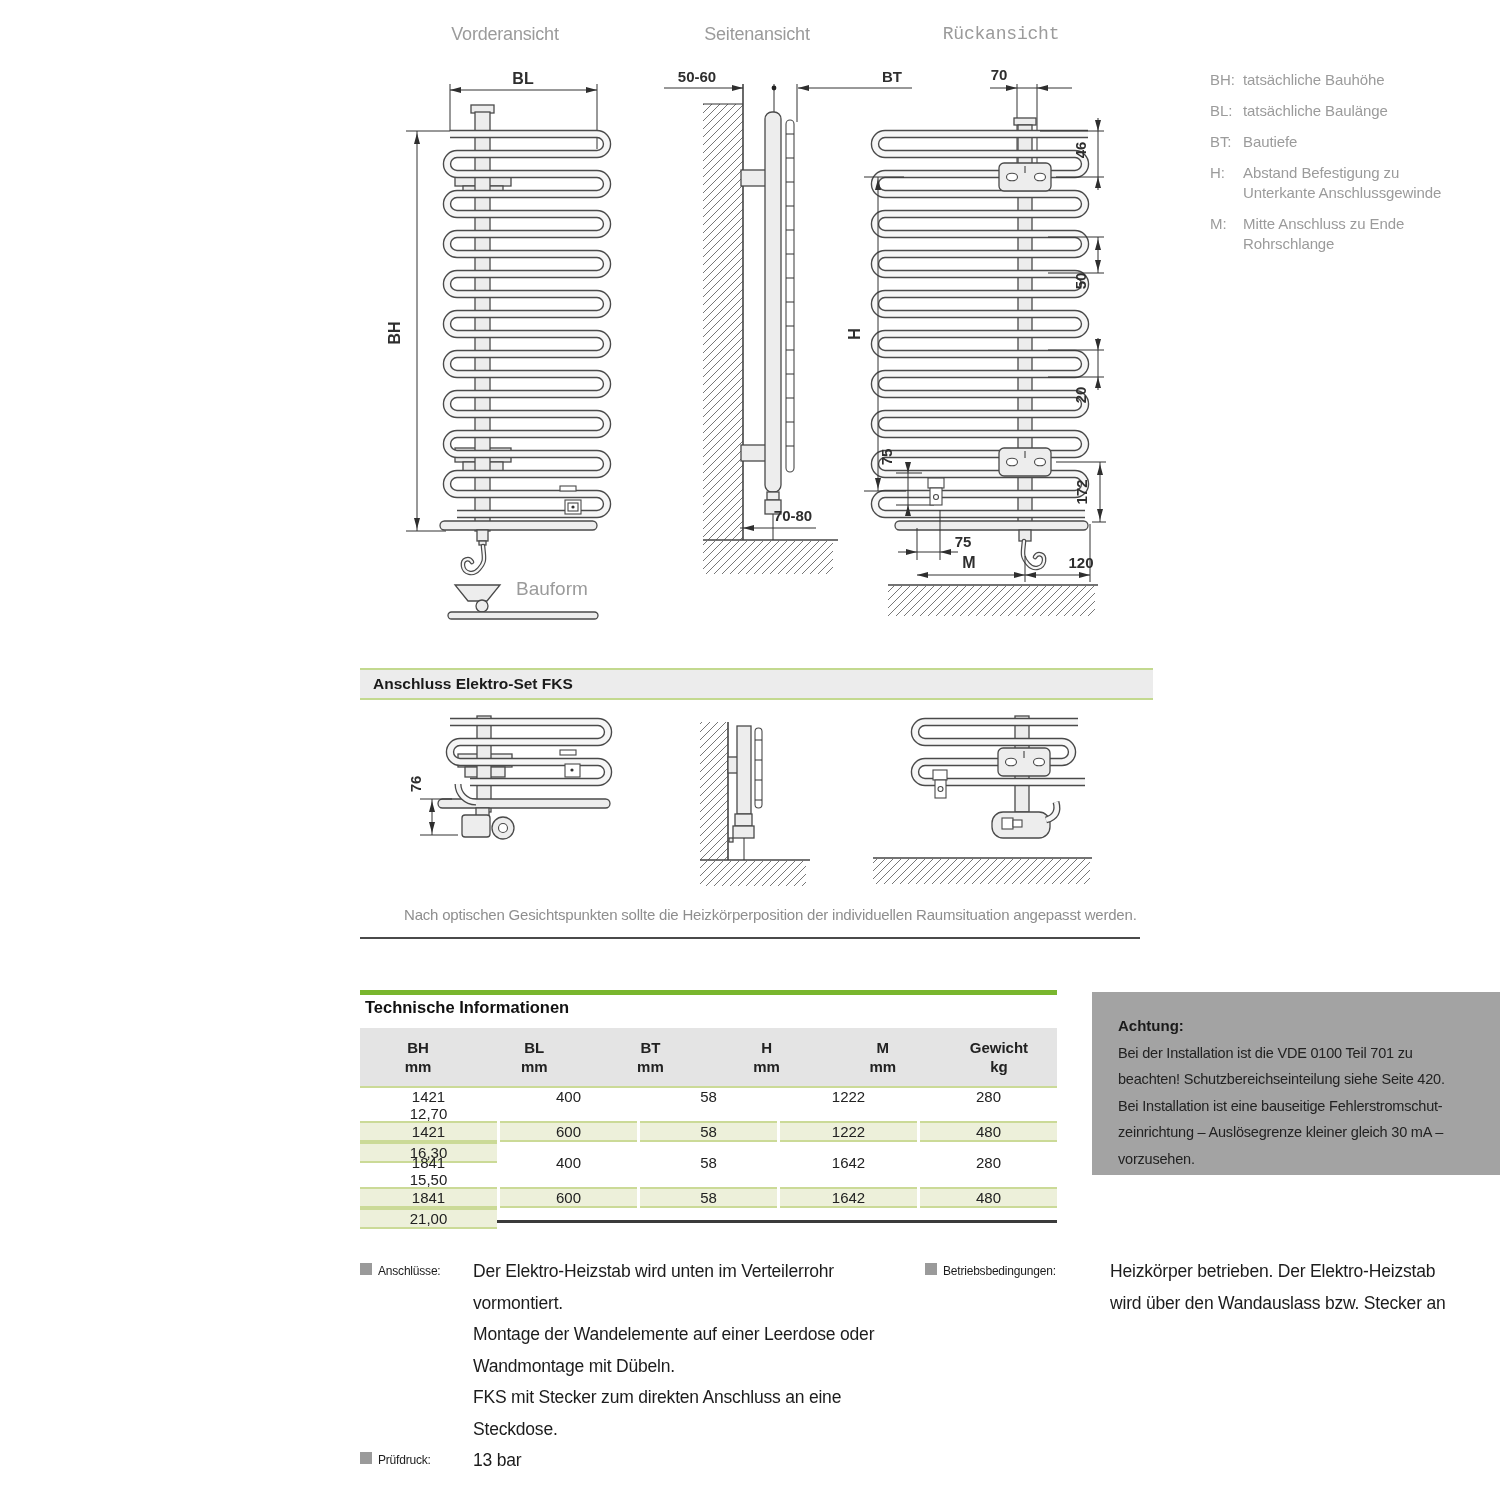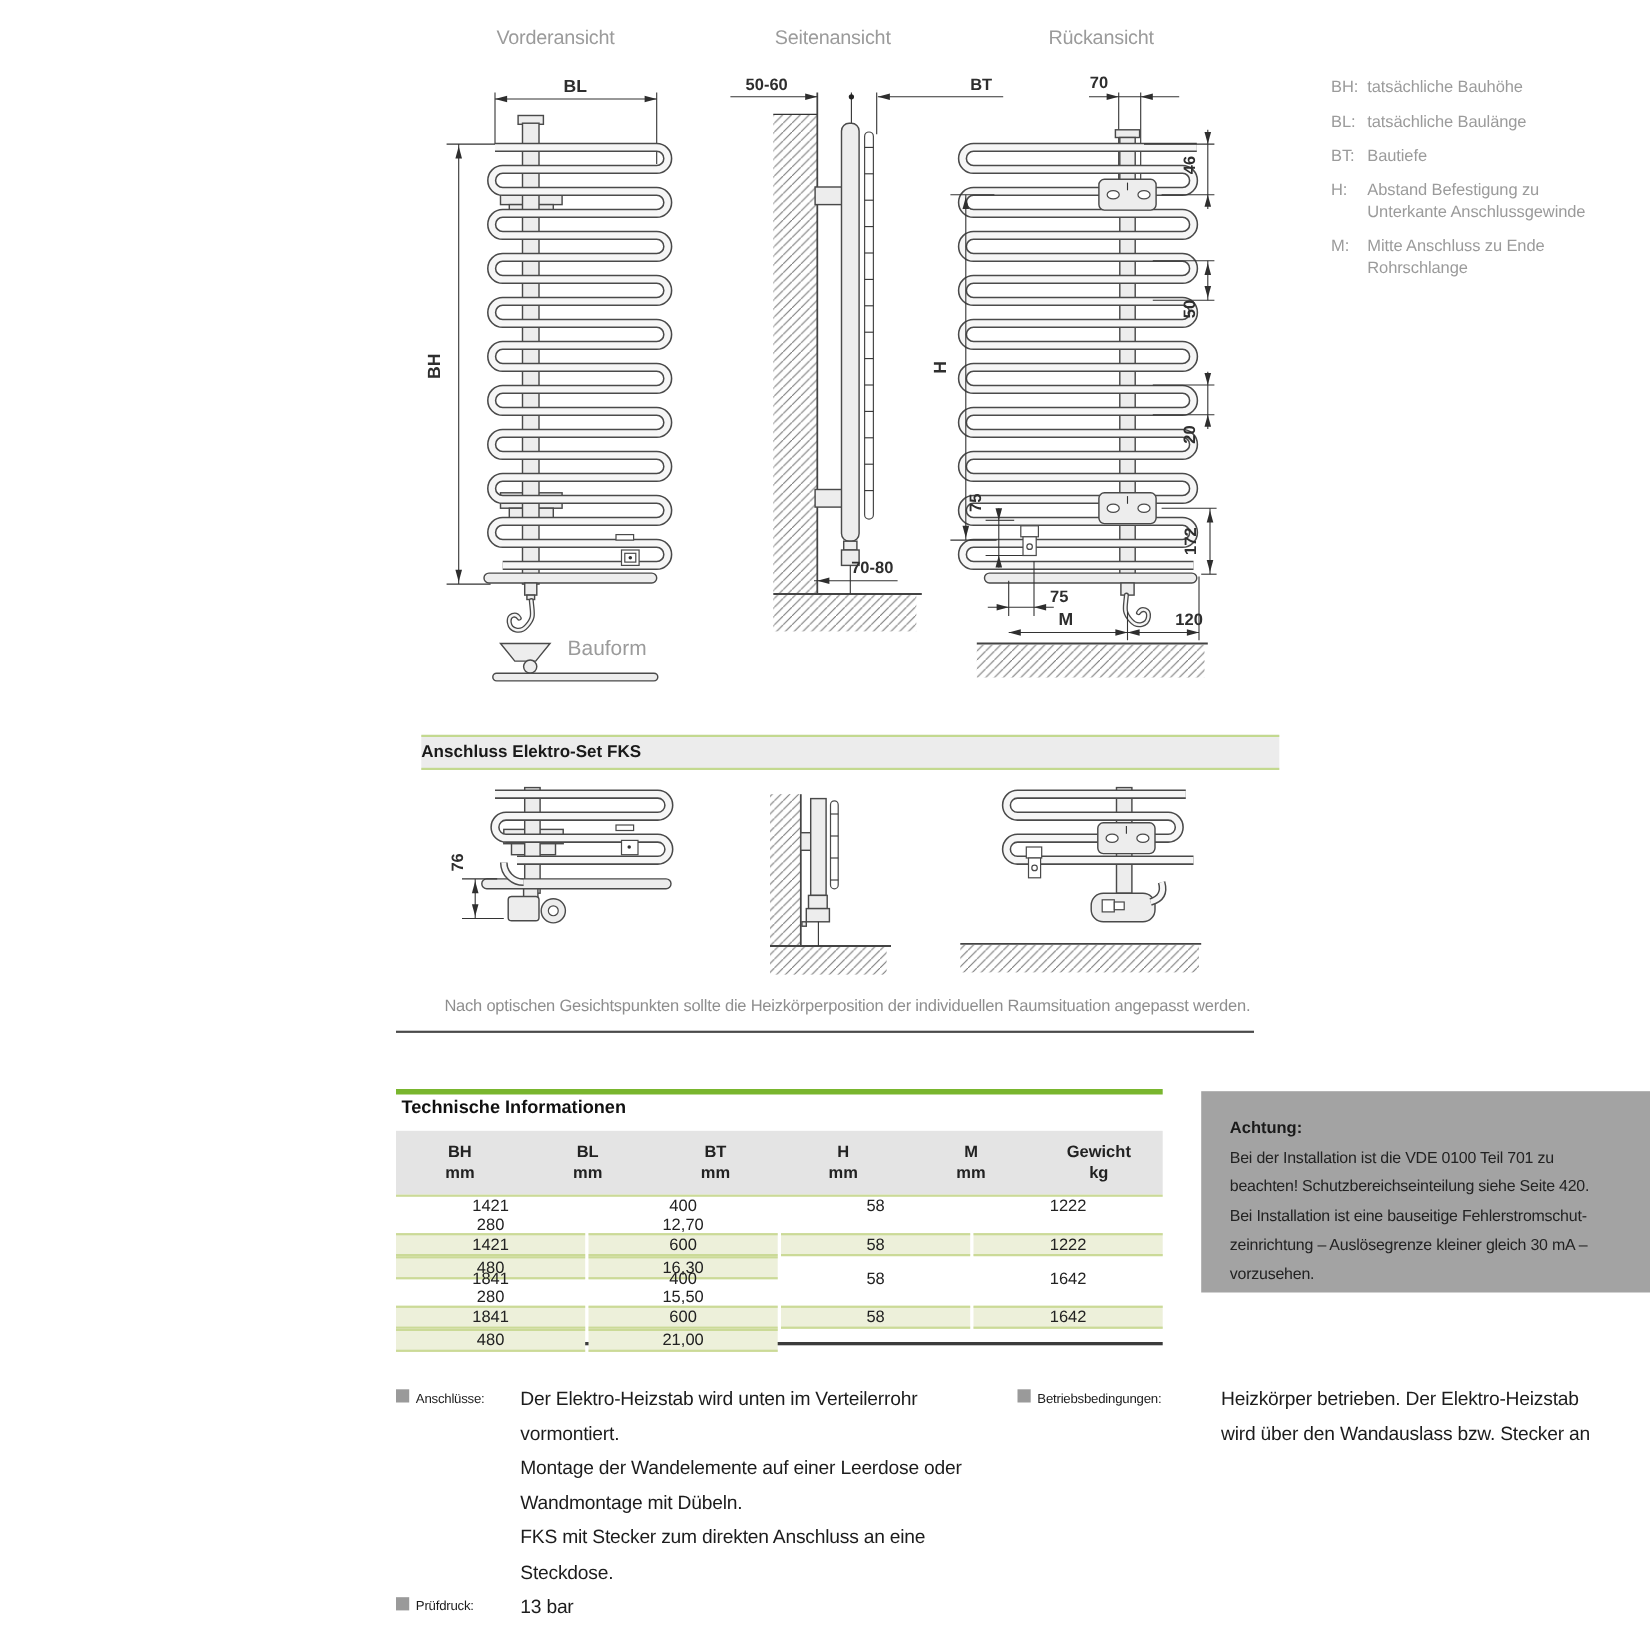--- a/index.html
+++ b/index.html
@@ -21,48 +21,48 @@
   .partw{fill:#ffffff;stroke:#4a4a4a;stroke-width:1.1;}
   .thin{stroke:#333;stroke-width:1;fill:none;}
   .med{stroke:#444;stroke-width:1.6;fill:none;}
   .hook-o{fill:none;stroke:#4a4a4a;stroke-width:4.6;stroke-linecap:round;}
   .hook-i{fill:none;stroke:#f6f6f6;stroke-width:2.2;stroke-linecap:round;}
   .dimtext{font-family:"Liberation Sans",sans-serif;font-size:15px;font-weight:600;fill:#2e2e2e;}
   .dimbig{font-family:"Liberation Sans",sans-serif;font-size:16px;font-weight:600;fill:#2e2e2e;}
   .graytext{font-family:"Liberation Sans",sans-serif;font-size:19px;fill:#9b9b9b;}
   .arrow{fill:#2e2e2e;stroke:none;}
   
-  .fks-bar{left:360px;top:668px;width:780px;height:28px;background:#ececec;border-top:2px solid #c3d98f;border-bottom:2px solid #c3d98f;font-size:15.5px;font-weight:bold;line-height:28px;box-sizing:content-box;color:#1a1a1a;margin-left:23px;}
+  .fks-bar{left:360px;top:668px;width:780px;height:28px;background:#ececec;border-top:2px solid #c3d98f;border-bottom:2px solid #c3d98f;font-size:15.5px;font-weight:bold;line-height:28px;padding-left:13px;box-sizing:content-box;color:#1a1a1a;}
   .note{left:360px;top:906px;width:780px;font-size:15px;color:#8e8e8e;letter-spacing:-0.2px;margin-left:44px;}
   .divider{left:360px;top:937px;width:780px;height:2px;background:#4a4a4a;}
   
   .greenbar{left:360px;top:990px;width:697px;height:5px;background:#79b62e;}
   .tbl-title{left:365px;top:998px;font-size:16.5px;font-weight:bold;color:#111;}
   .tbl-head{left:360px;top:1028px;width:697px;height:58px;background:#e4e4e4;display:grid;grid-template-columns:repeat(6,1fr);}
   .tbl-head .hcell{display:flex;flex-direction:column;align-items:center;justify-content:center;font-size:15px;font-weight:bold;line-height:19px;color:#222;}
   .tbl-body{left:360px;top:1086px;width:697px;border-top:2px solid #cbda97;border-bottom:3px solid #3b3b3b;}
-  .trow{display:grid;grid-template-columns:repeat(4,1fr);height:33px;column-gap:3px;padding:0 0;}
+  .trow{display:grid;grid-template-columns:repeat(5,1fr);height:33px;column-gap:3px;padding:0 0;}
   .trow .cell{display:flex;align-items:center;justify-content:center;font-size:15px;color:#222;}
   .trow.green .cell{background:#edf0da;border-top:2px solid #cbda97;border-bottom:2px solid #cbda97;box-sizing:border-box;}
   
   .warnbox{left:1092px;top:992px;width:425px;height:183px;background:#a3a3a3;box-sizing:border-box;padding:21px 0 0 26px;}
   .warnbox .wtitle{font-size:15px;font-weight:bold;line-height:26.5px;color:#1a1a1a;}
   .warnbox .wline{font-size:14.5px;line-height:26.5px;color:#222;letter-spacing:-0.2px;white-space:nowrap;}
   
   .bullet{width:12px;height:12px;background:#9a9a9a;}
   .spec-label{font-size:12px;color:#1c1c1c;letter-spacing:-0.2px;white-space:nowrap;}
   .spec-lines{font-size:17.5px;color:#1c1c1c;letter-spacing:-0.2px;}
   .spec-lines div{line-height:31.5px;white-space:nowrap;}
 </style>
 </head>
 <body>
 
 <div class="abs view-title" style="left:400px;top:24px;width:210px;">Vorderansicht</div>
 <div class="abs view-title" style="left:657px;top:24px;width:200px;">Seitenansicht</div>
-<div class="abs view-title" style="left:901px;top:24px;width:200px;">Rückansicht</div>
+<div class="abs view-title" style="left:901px;top:24px;width:200px;font-family:Liberation Mono, monospace;">Rückansicht</div>
 
 <div class="abs legend">
   <div class="entry">
       <span class="term">BH:</span>
       <span class="txt">tatsächliche Bauhöhe</span>
     </div>
   <div class="entry">
       <span class="term">BL:</span>
       <span class="txt">tatsächliche Baulänge</span>
     </div>

